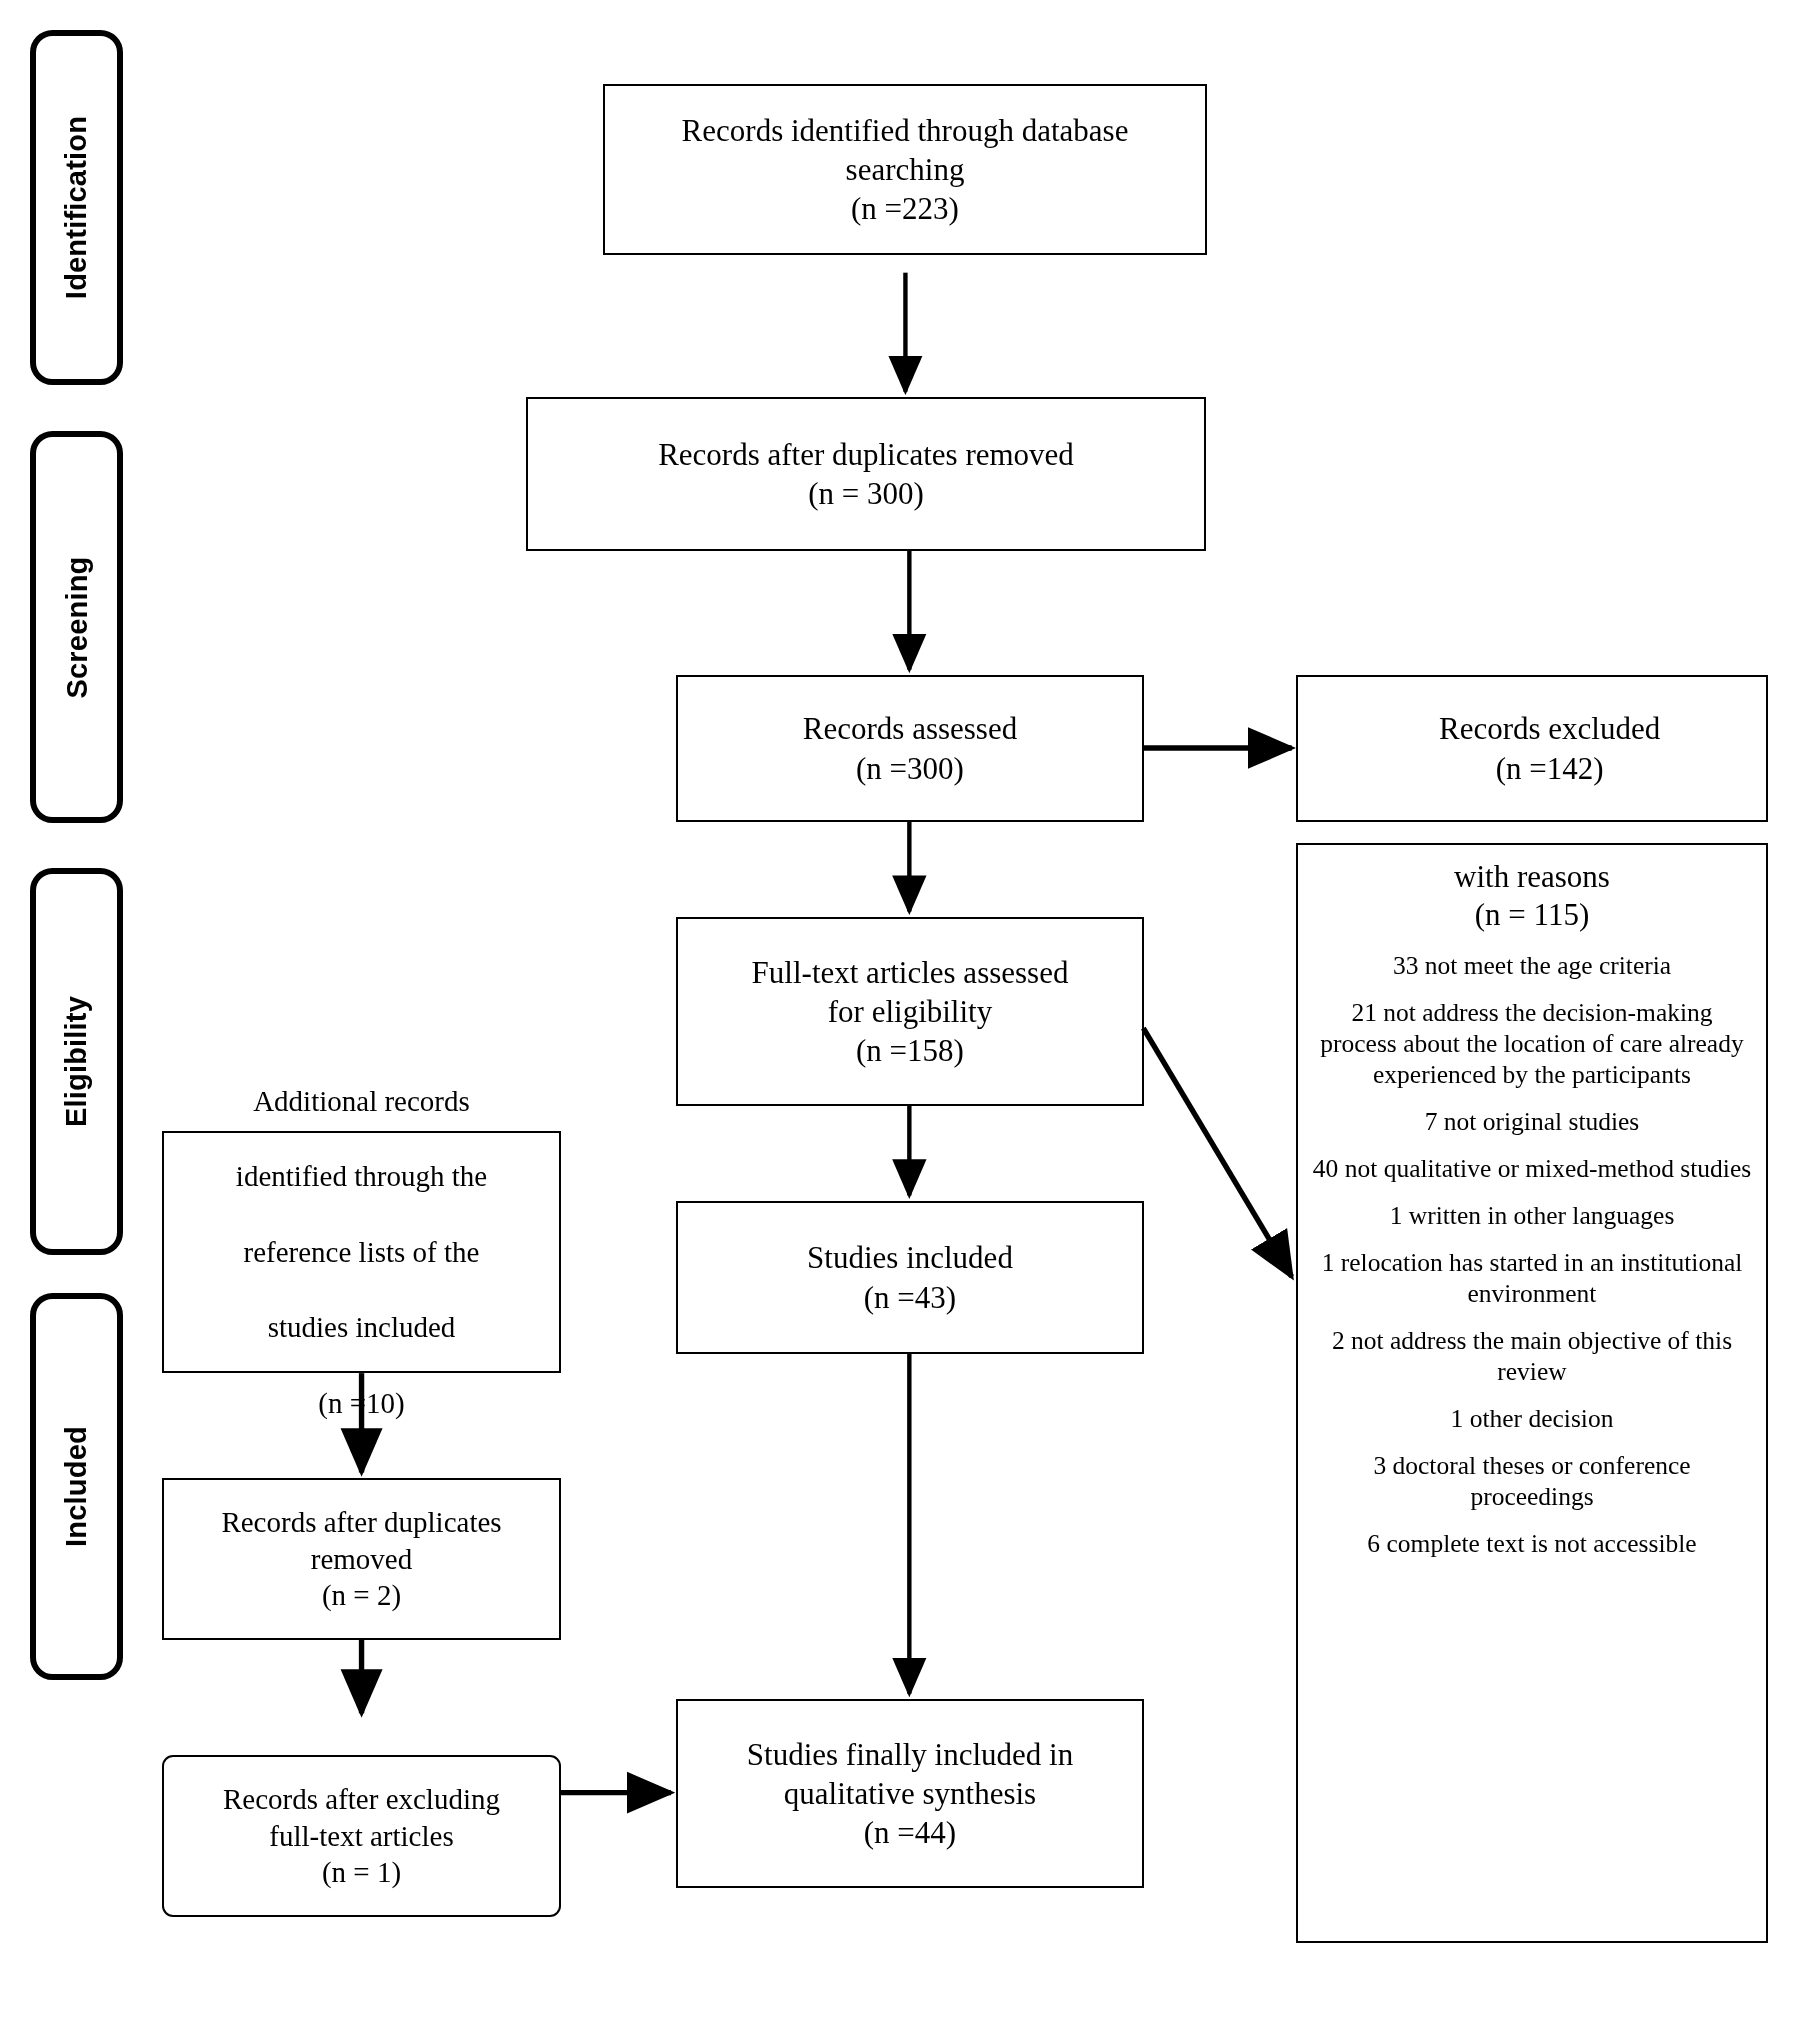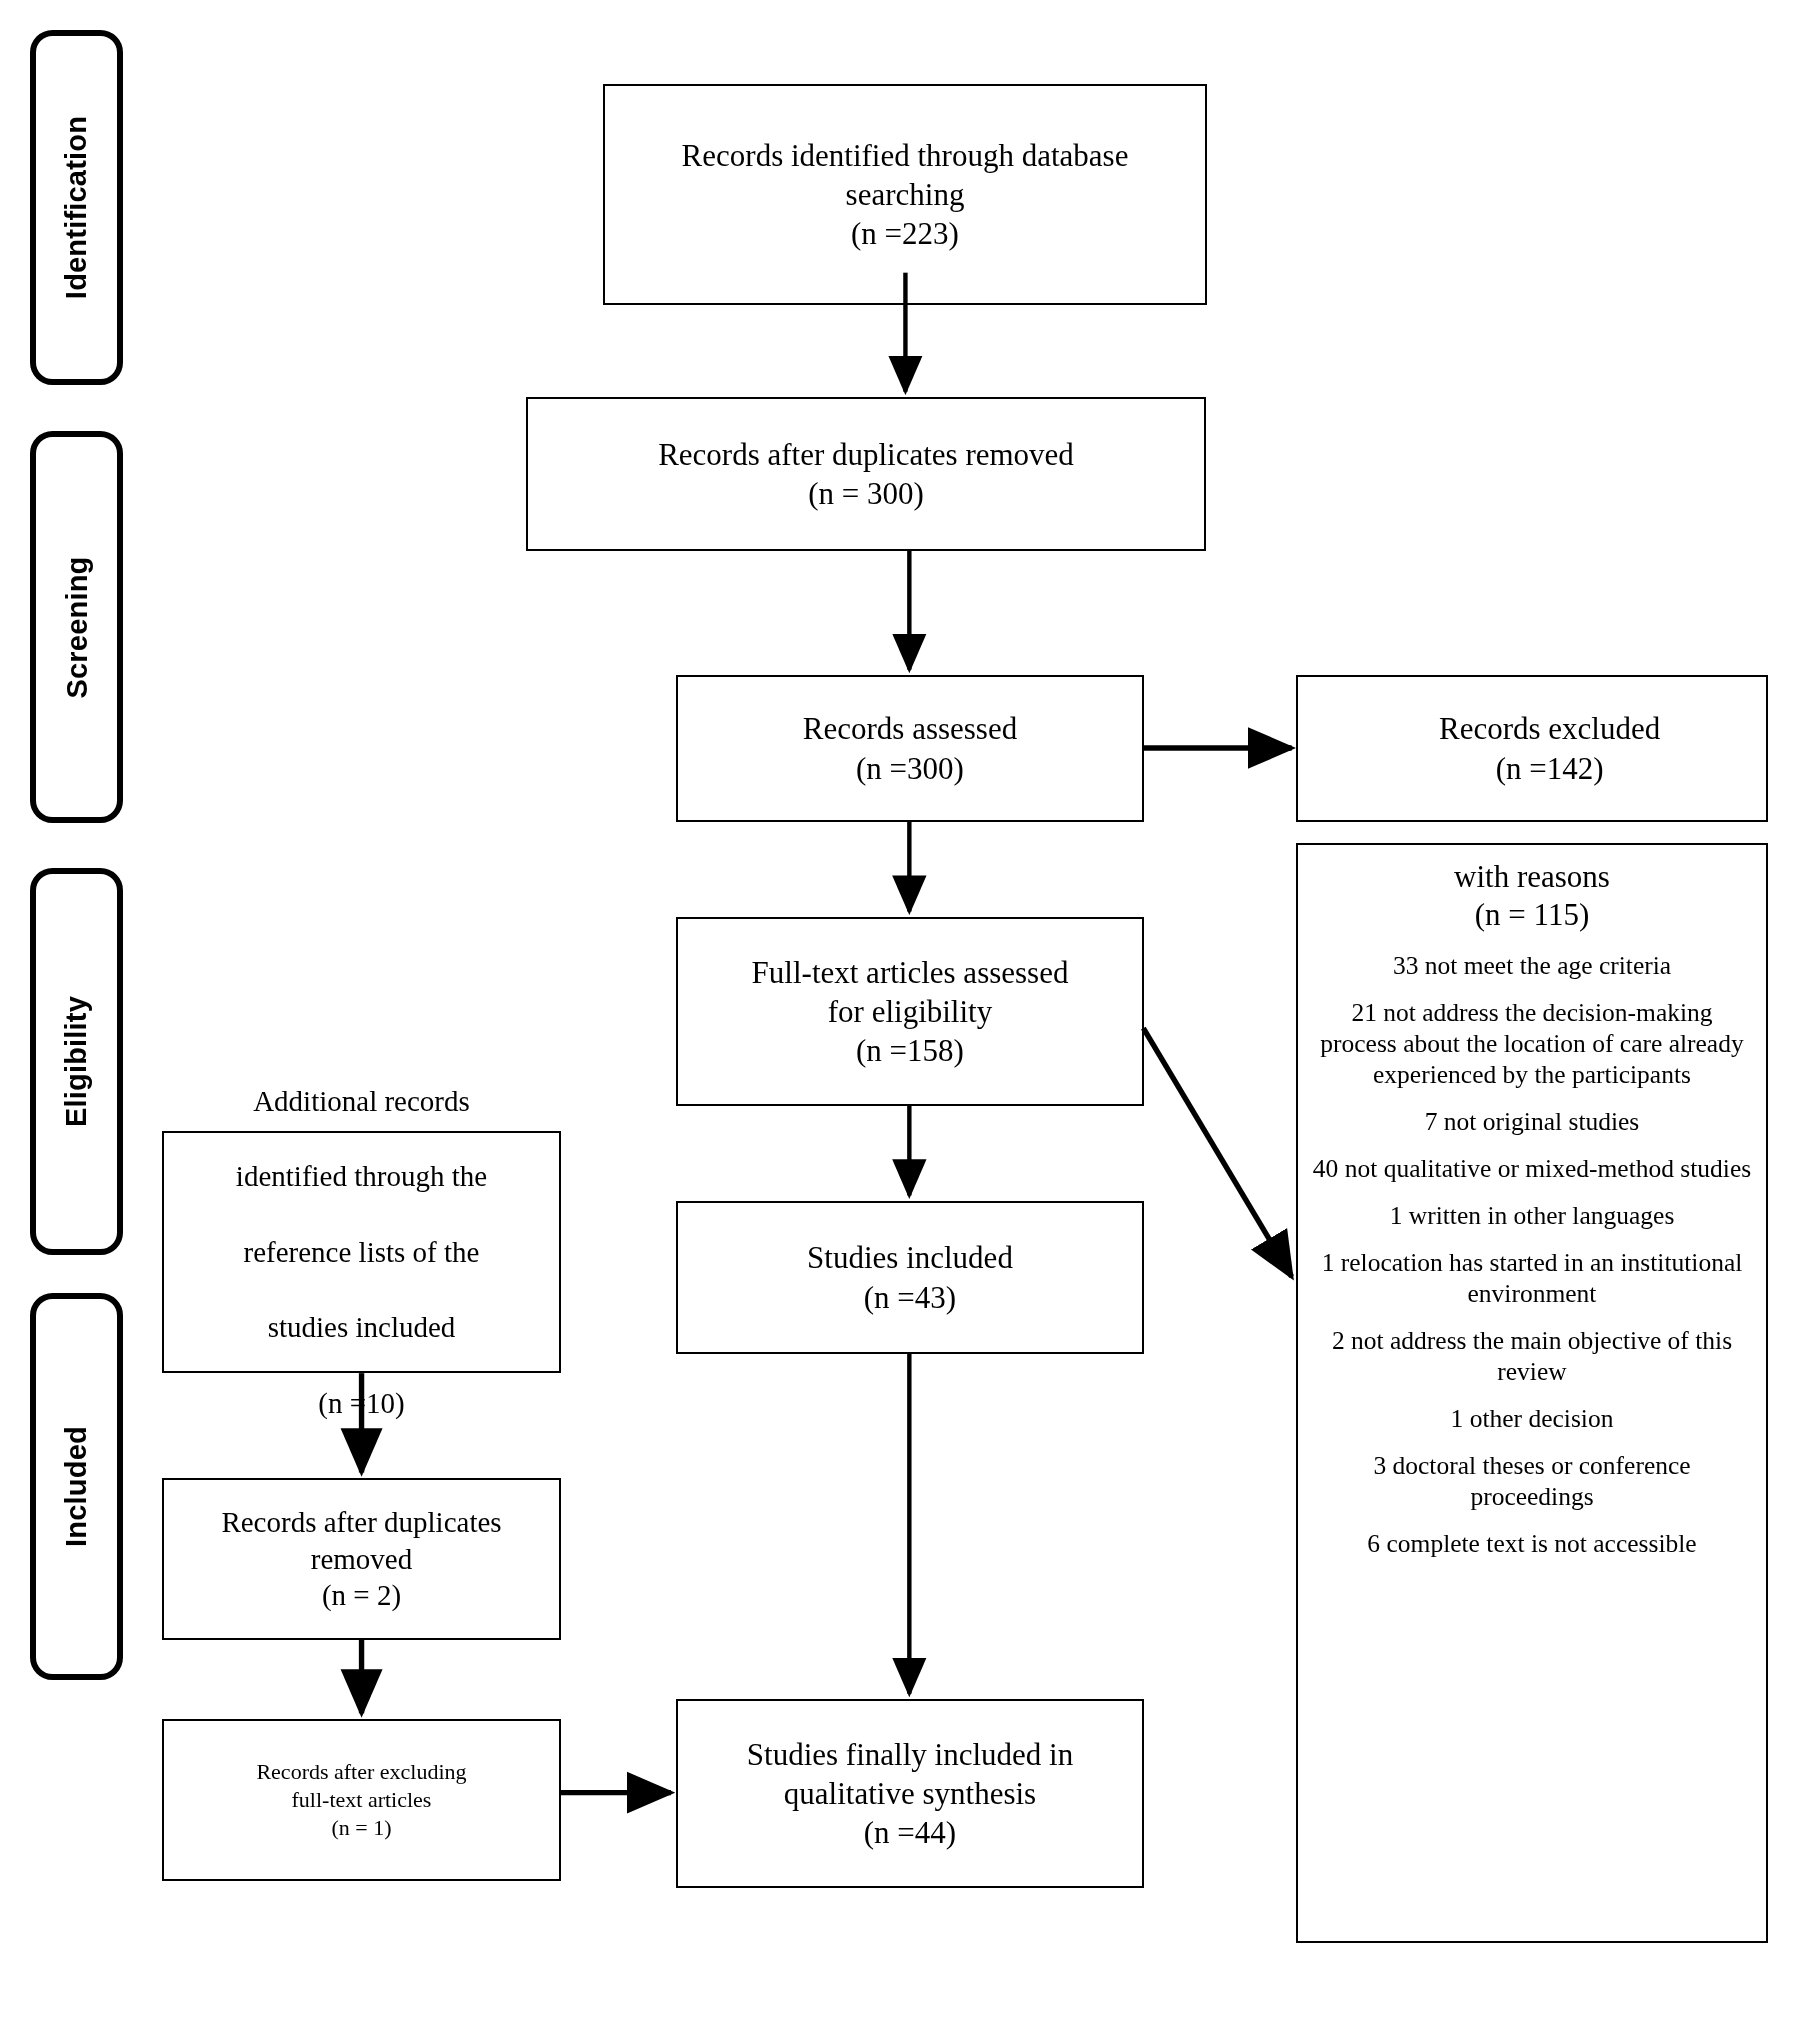--- a/index.html
+++ b/index.html
@@ -103,21 +103,21 @@
   </div>
 
   <div class="stage-pill" style="left:30px; top:868px; width:93px; height:387px;">
     <span class="stage-pill-label">Eligibility</span>
   </div>
 
   <div class="stage-pill" style="left:30px; top:1293px; width:93px; height:387px;">
     <span class="stage-pill-label">Included</span>
   </div>
 
-  <div class="flow-box" style="left:603px; top:84px; width:604px; height:221px;align-items:center;">
+  <div class="flow-box" style="left:603px; top:84px; width:604px; height:171px;align-items:center;">
     <span class="ln">Records identified through database</span>
     <span class="ln">searching</span>
     <span class="ln">(n =223)</span>
   </div>
 
   <div class="flow-box" style="left:526px; top:397px; width:680px; height:154px;">
     <span class="ln">Records after duplicates removed</span>
     <span class="ln">(n = 300)</span>
   </div>
 
@@ -155,21 +155,21 @@
     <span class="ln">studies included</span>
     <span class="ln">(n =10)</span>
   </div>
 
   <div class="flow-box" style="left:162px; top:1478px; width:399px; height:162px; font-size:29px;">
     <span class="ln">Records after duplicates</span>
     <span class="ln">removed</span>
     <span class="ln">(n = 2)</span>
   </div>
 
-  <div class="flow-box" style="left:162px; top:1719px; width:399px; height:162px; font-size:22px;">
+  <div class="flow-box" style="left:162px; top:1755px; width:399px; height:162px; font-size:29px;border-radius:11px;">
     <span class="ln">Records after excluding</span>
     <span class="ln">full-text articles</span>
     <span class="ln">(n = 1)</span>
   </div>
 
   <div class="reasons-box" style="left:1296px; top:843px; width:472px; height:1100px;">
     <div class="reasons-head">
       <span class="ln">with reasons</span>
       <span class="ln">(n = 115)</span>
     </div>

